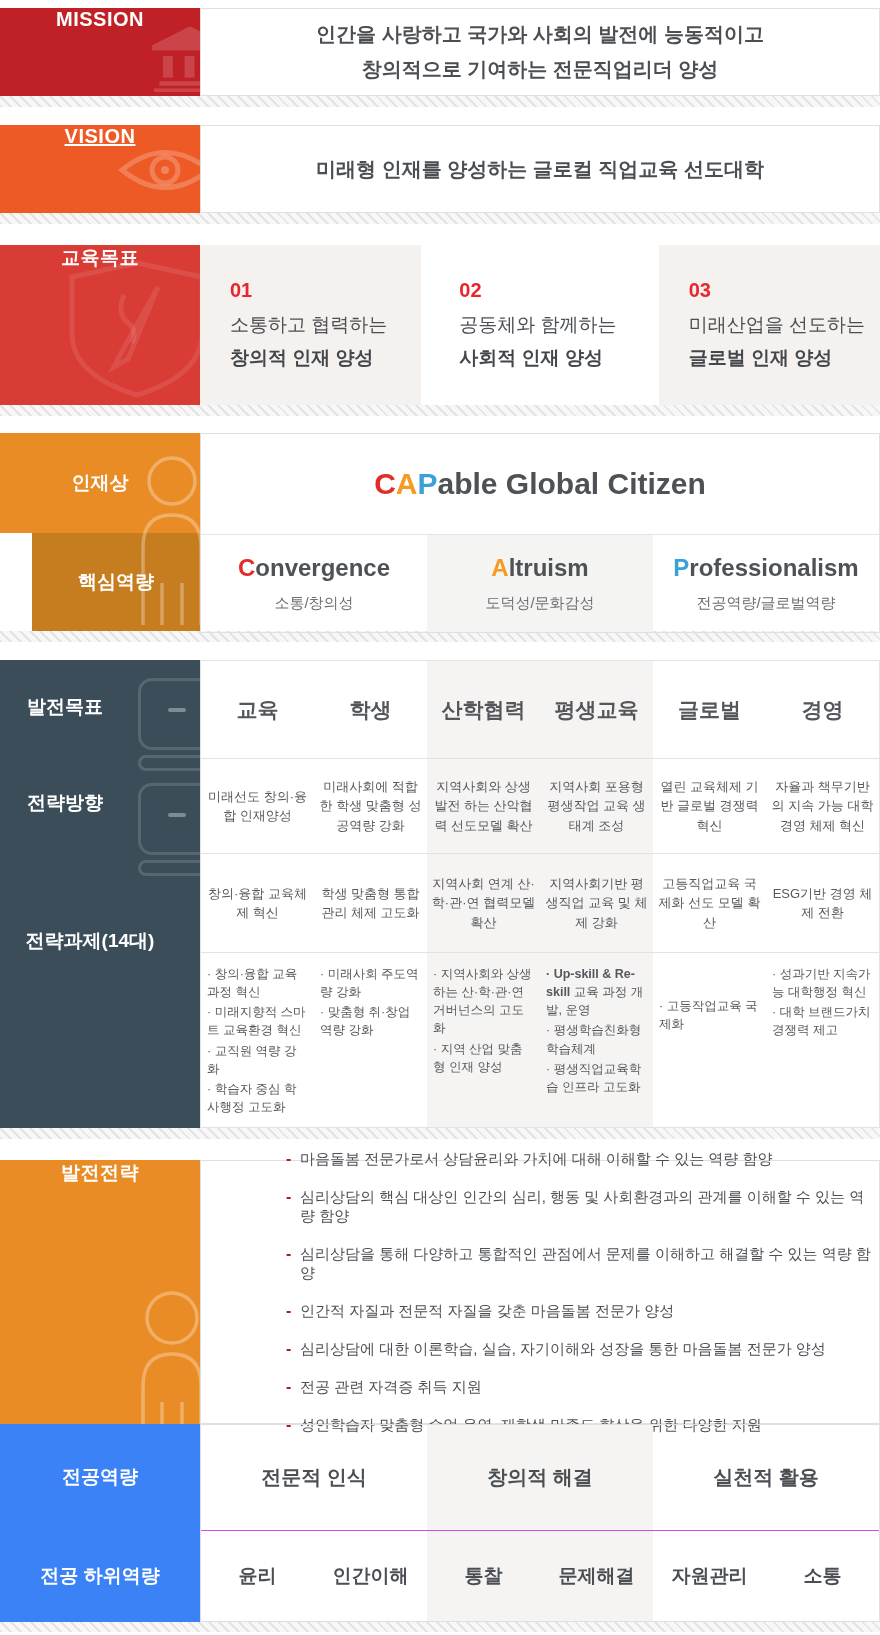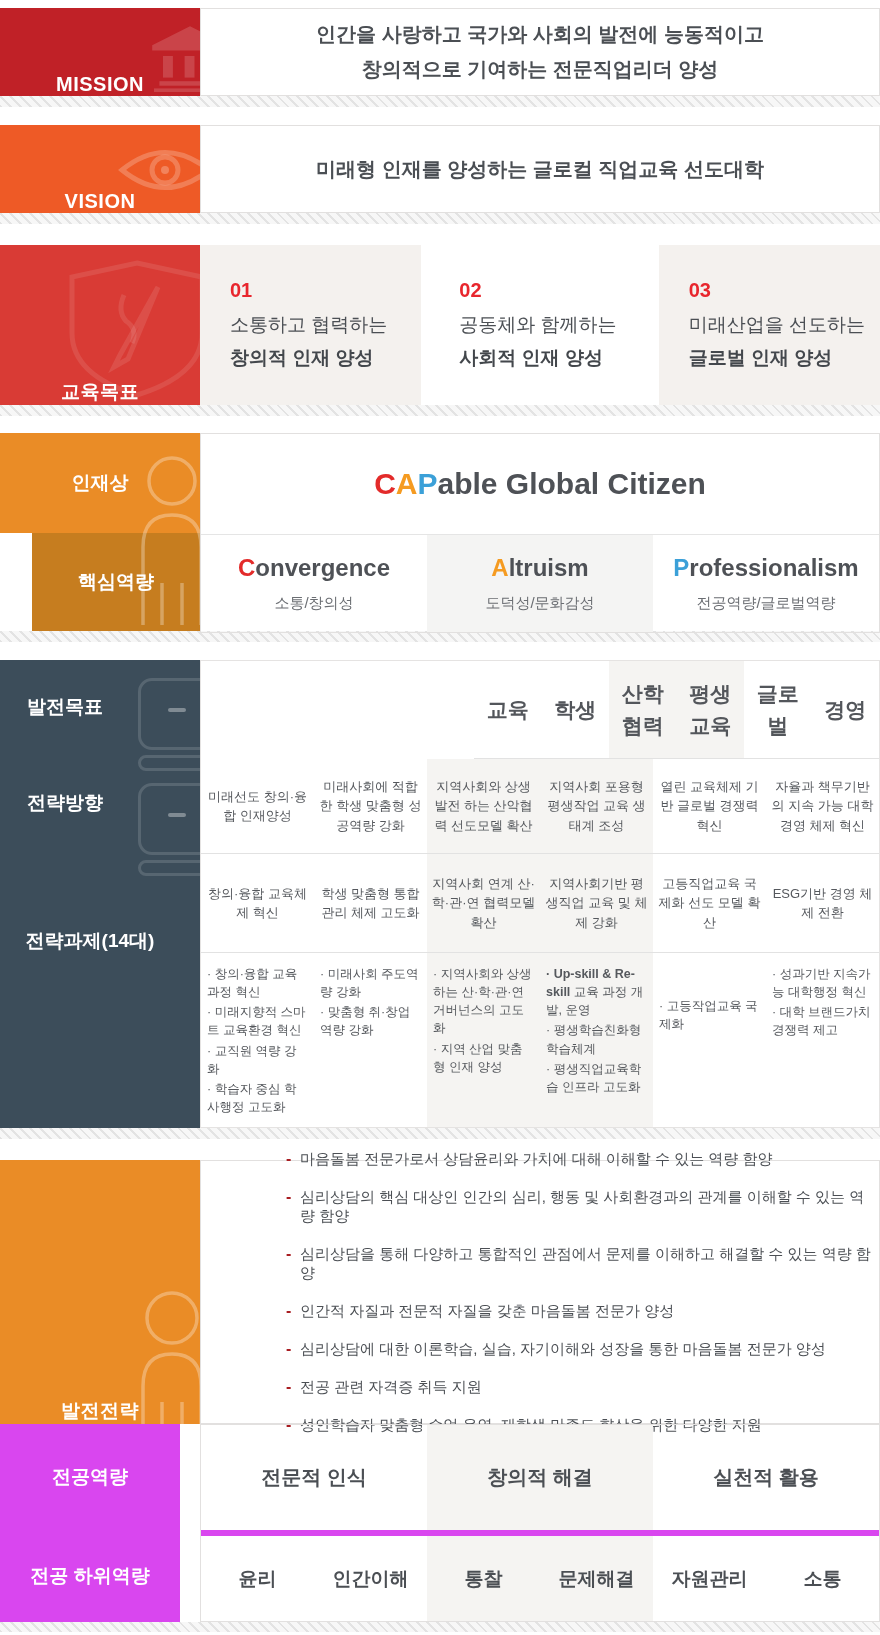--- a/index.html
+++ b/index.html
@@ -3,24 +3,24 @@
 <meta charset="utf-8">
 <style>
   html,body{margin:0;padding:0;background:#fff;}
   body{width:880px;font-family:"Liberation Sans","DejaVu Sans",sans-serif;-webkit-font-smoothing:antialiased;color:#4f5358;}
   .page{padding-top:8px;}
   .row{display:flex;}
   .hatch{height:11px;background:repeating-linear-gradient(45deg,#e3e3e3 0,#e3e3e3 2px,#f7f7f7 2px,#f7f7f7 7px);}
   .sp18{height:18px}.sp21{height:21px}.sp17{height:17px}
 
   
-  .lbl{width:200px;flex:0 0 200px;color:#fff;font-weight:700;font-size:19px;display:flex;align-items:flex-end;justify-content:center;position:relative;overflow:hidden;letter-spacing:.5px;}
+  .lbl{width:200px;flex:0 0 200px;color:#fff;font-weight:700;font-size:19px;display:flex;align-items:flex-start;justify-content:center;position:relative;overflow:hidden;letter-spacing:.5px;}
   .lbl.en{font-size:20px;letter-spacing:.5px;}
   .bg-red-deep{background:#c02127;}
-  .bg-orange{background:#ee5a26;}
+  .bg-orange{background:#ee5a26;text-decoration:underline;}
   .bg-red{background:#d93b35;}
   .bg-orange-lt{background:#ea8c26;}
   .bg-orange-dk{background:#c67d1f;}
 
   
   .cnt{flex:1;background:#fff;border:1px solid #e2e0df;display:flex;align-items:center;justify-content:center;flex-direction:column;}
   .big-txt{font-size:20px;font-weight:700;color:#4b4f54;line-height:1.75;text-align:center;}
 
   
   .goals-cnt{flex:1;display:flex;gap:8px;}
@@ -45,21 +45,21 @@
   .core-col.g{background:#f4f4f3;}
   .core-word{font-size:24px;font-weight:800;}
   .core-word .rest{font-weight:600;color:#4e5156;}
   .core-desc{font-size:15px;color:#6b6e73;margin-top:12px;}
 
   
   .dev{position:relative;height:468px;}
   .dlabels{position:absolute;left:0;top:0;width:200px;height:100%;background:#3c4d5a;overflow:hidden;}
   .dl{display:flex;align-items:center;justify-content:center;color:#fff;font-weight:700;font-size:19px;position:relative;z-index:2;width:130px;}
   .dl1{height:98px}.dl2{height:94px}.dl3{height:98px}.dl4{height:178px;width:180px;}
-  .dcontent{margin-left:200px;height:100%;border:1px solid #e5e3e2;display:flex;flex-direction:column;box-sizing:border-box;align-items:flex-end;}
+  .dcontent{margin-left:200px;height:100%;border:1px solid #e5e3e2;display:flex;flex-direction:column;box-sizing:border-box;}
   .drow{display:flex;border-bottom:1px solid #e2e2e2;}
   .drow:last-child{border-bottom:none;}
   .dr1{height:97px}.dr2{height:94px}.dr3{height:98px}.dr4{flex:1;}
   .dcell{flex:1;display:flex;align-items:center;justify-content:center;text-align:center;font-size:13px;line-height:1.5;color:#55585d;padding:2px 4px;box-sizing:border-box;}
   .dcell.g{background:#f5f4f2;}
   .area-cell{font-size:21px;font-weight:600;color:#53565b;}
   .task-cell{align-items:flex-start;text-align:left;padding:12px 5px 4px 6px;font-size:12.5px;line-height:1.45;}
   .task-cell ul{list-style:none;margin:0;padding:0;}
   .task-cell li{margin-bottom:2px;}
   .en-bold{font-weight:800;}
@@ -72,25 +72,25 @@
 
   
   .strategy{height:264px;}
   .strategy .cnt{align-items:stretch;justify-content:center;padding-left:85px;box-sizing:border-box;}
   .bullets{list-style:none;margin:0;padding:0;display:flex;flex-direction:column;gap:19px;}
   .bullets li{display:flex;align-items:baseline;font-size:15px;font-weight:500;color:#4b4f54;}
   .bullets .mk{color:#a81d22;font-weight:900;font-size:16px;width:14px;flex:0 0 14px;}
 
   
   .major{position:relative;height:198px;}
-  .mlabels{position:absolute;left:0;top:0;width:180px;height:100%;background:#d946ef;}
+  .mlabels{position:absolute;left:0;top:0;width:200px;height:100%;background:#3b82f6;}
   .ml{display:flex;align-items:center;justify-content:center;color:#fff;font-weight:700;font-size:19px;}
   .ml1{height:106px}.ml2{height:92px}
   .mcontent{margin-left:200px;height:100%;border:1px solid #e2e0df;display:flex;flex-direction:column;box-sizing:border-box;}
-  .mrow1{height:105px;display:flex;border-bottom:6px solid #d946ef;}
+  .mrow1{height:105px;display:flex;border-bottom:1px solid #d946ef;}
   .mrow2{flex:1;display:flex;}
   .mcell{flex:1;display:flex;align-items:center;justify-content:center;font-size:20px;font-weight:600;color:#4b4f54;}
   .mcell.g{background:#f5f4f2;}
   .subcell{font-size:19px;}
   .hatch-end{height:10px;background:repeating-linear-gradient(45deg,#e3e3e3 0,#e3e3e3 2px,#f7f7f7 2px,#f7f7f7 7px);}
 
   
   .icon-abs{position:absolute;}
 </style>
 </head>

